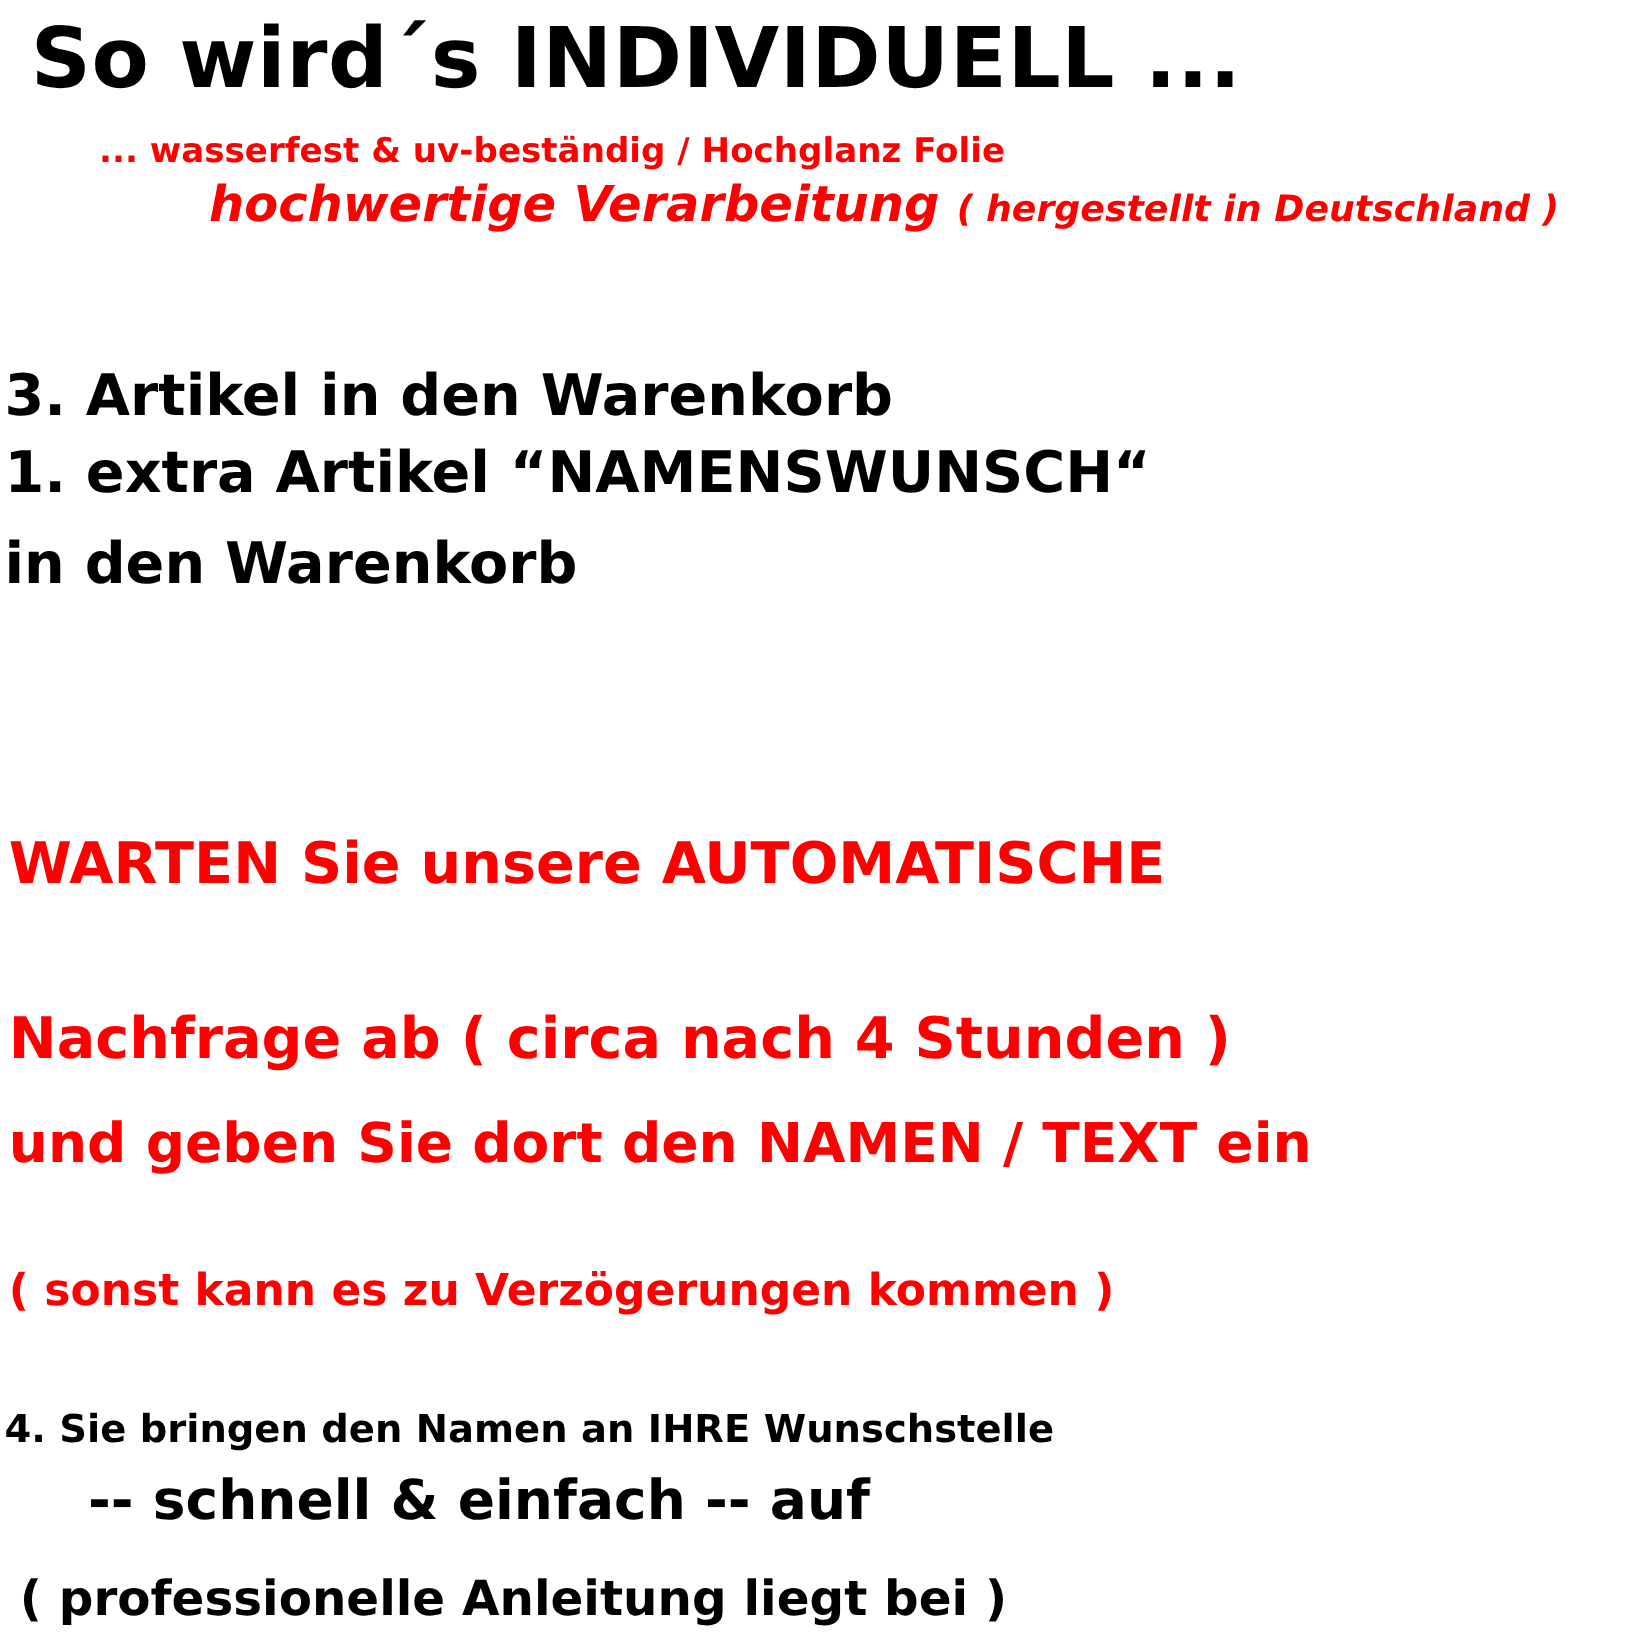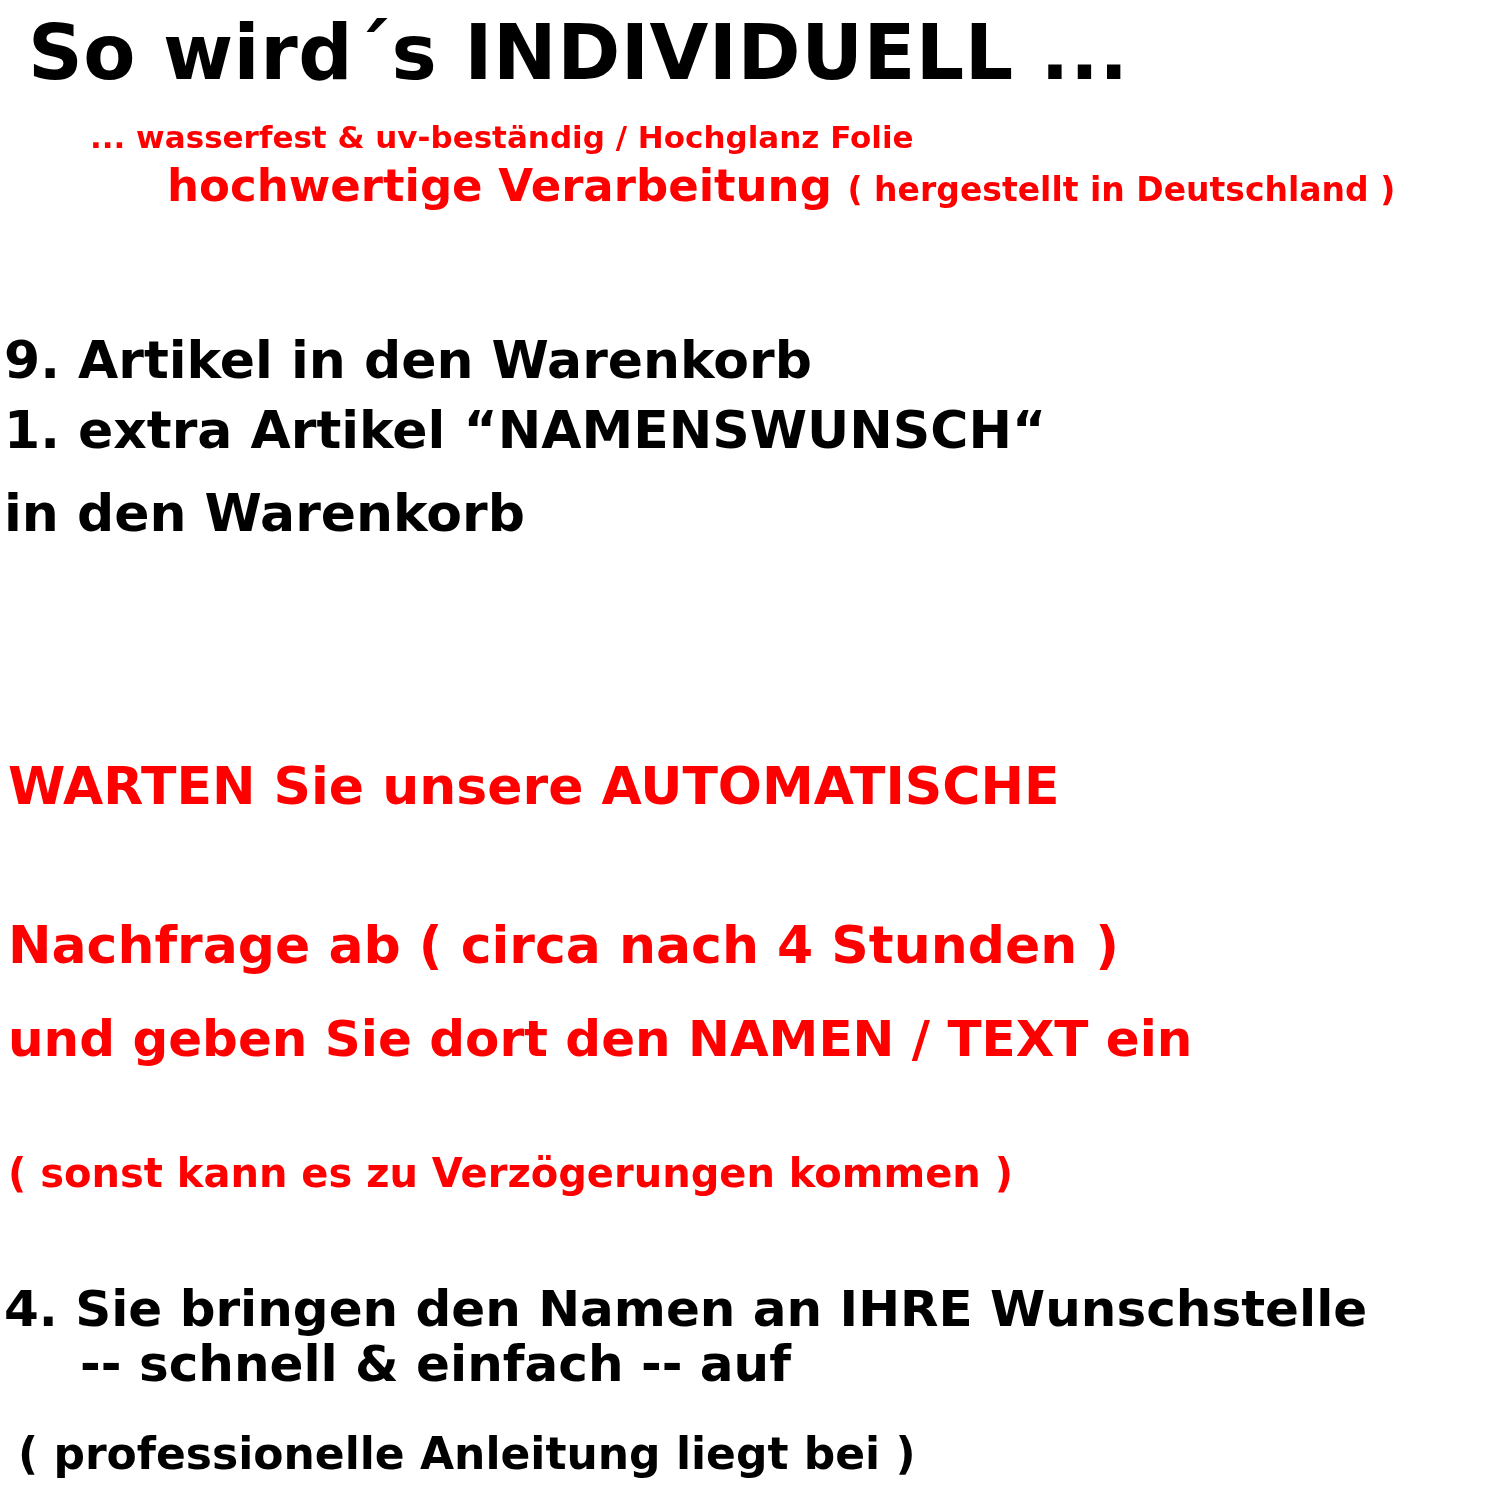--- a/index.html
+++ b/index.html
@@ -43,22 +43,23 @@
     font-weight: bold;
     line-height: 1.12;
   }
   .sub-line1 {
     font-size: 31px;
     white-space: nowrap;
   }
   .sub-line2 {
     font-size: 45px;
     margin-top: 6px;
-    margin-left: 77px;
+    margin-left: 100px;
     white-space: nowrap;
+    font-style: italic;
   }
   .sub-line2 .small {
     font-size: 33px;
   }
 
   .step {
     position: absolute;
     font-size: 52px;
     font-weight: bold;
     color: #000000;
@@ -87,21 +88,21 @@
   }
   .warten1 { top: 756px; font-size: 52px; }
   .warten2 { top: 896px; font-size: 52px; margin-top: 19px; }
   .geben   { top: 1010px; font-size: 50px; }
   .sonst   { top: 1150px; font-size: 40px; }
 
   .step4 {
     position: absolute;
     left: 4px;
     top: 1280px;
-    font-size: 50px;
+    font-size: 35px;
     font-weight: bold;
     color: #000000;
     white-space: nowrap;
   }
   .step4b {
     position: absolute;
     left: 80px;
     top: 1335px;
     font-size: 50px;
     font-weight: bold;
@@ -126,21 +127,21 @@
   <div class="title">So wird´s INDIVIDUELL ...</div>
 
   <div class="sub-block">
     <div class="sub-line1">... wasserfest &amp; uv-beständig / Hochglanz Folie</div>
     <div class="sub-line2">
       <span>hochwertige Verarbeitung</span>
       <span class="small">( hergestellt in Deutschland )</span>
     </div>
   </div>
 
-  <div class="step step1">9. Artikel in den Warenkorb</div>
+  <div class="step step1">3. Artikel in den Warenkorb</div>
   <div class="step step2">1. extra Artikel “NAMENSWUNSCH“</div>
   <div class="step step2b">in den Warenkorb</div>
 
 
   <div class="red-block warten1">WARTEN Sie unsere AUTOMATISCHE</div>
   <div class="red-block warten2">Nachfrage ab ( circa nach 4 Stunden )</div>
 
   <div class="red-block sonst">( sonst kann es zu Verzögerungen kommen )</div>
 
   <div class="red-block geben">und geben Sie dort den NAMEN / TEXT ein</div>

